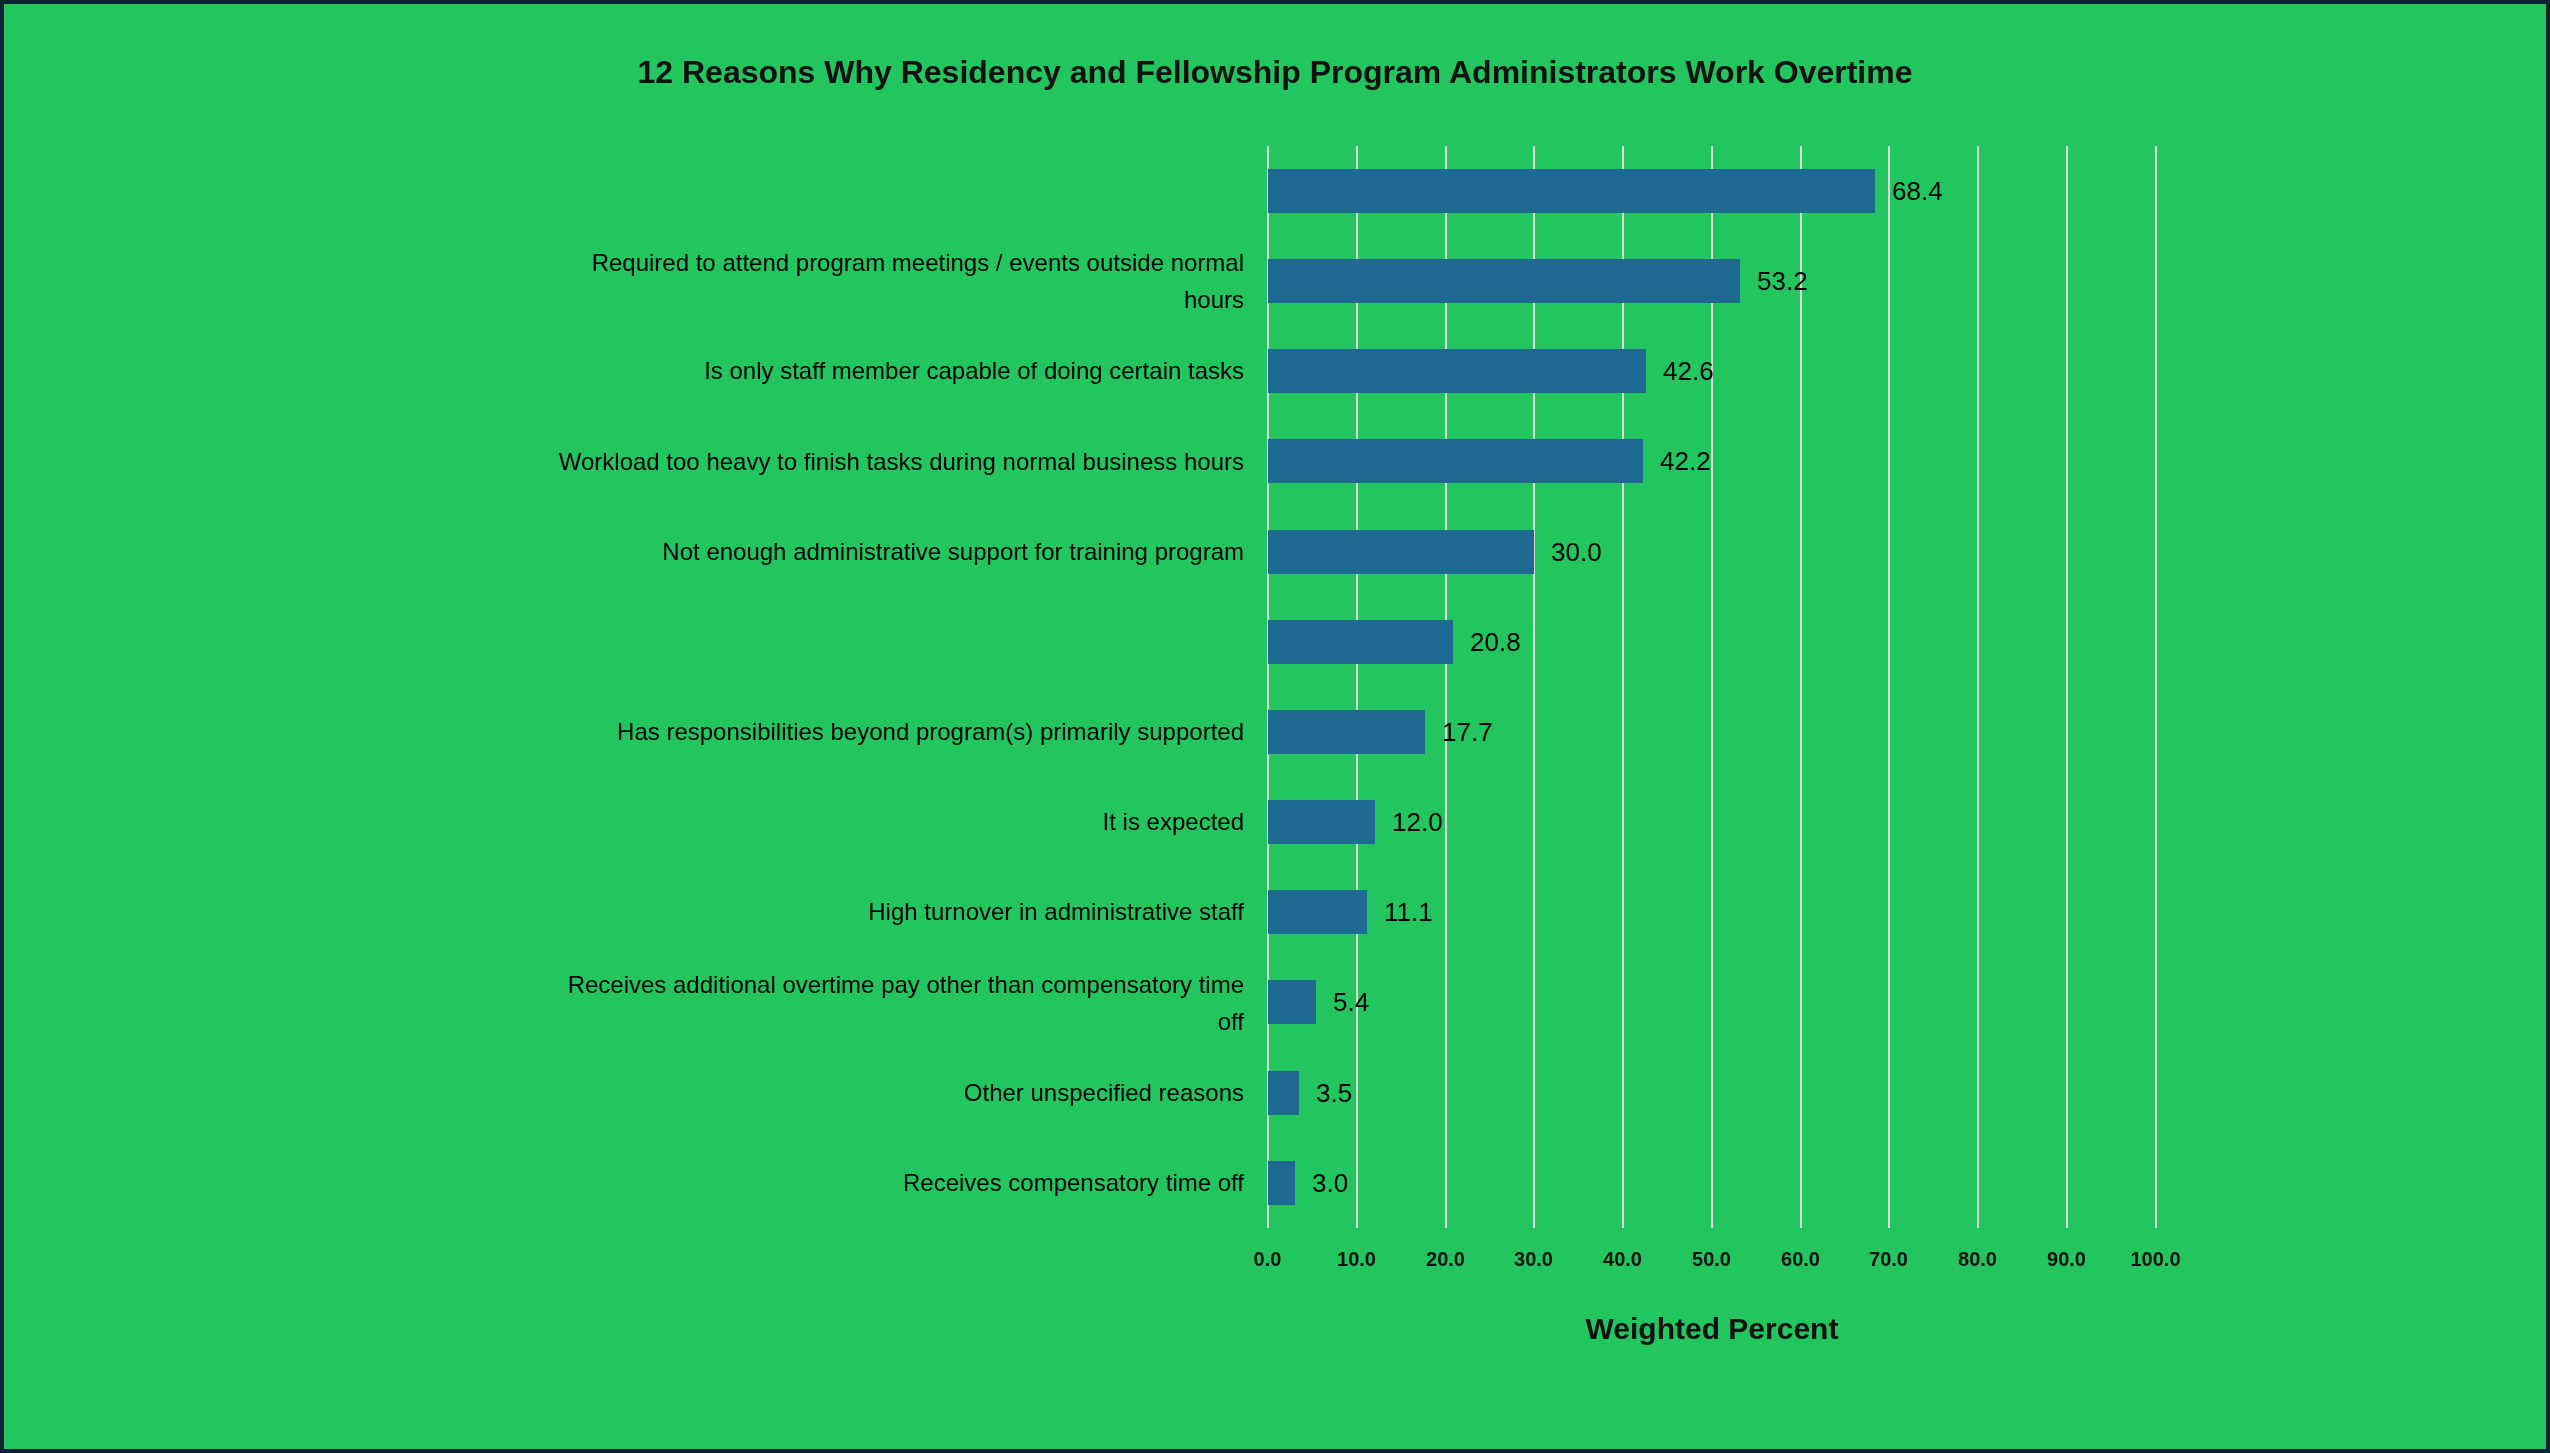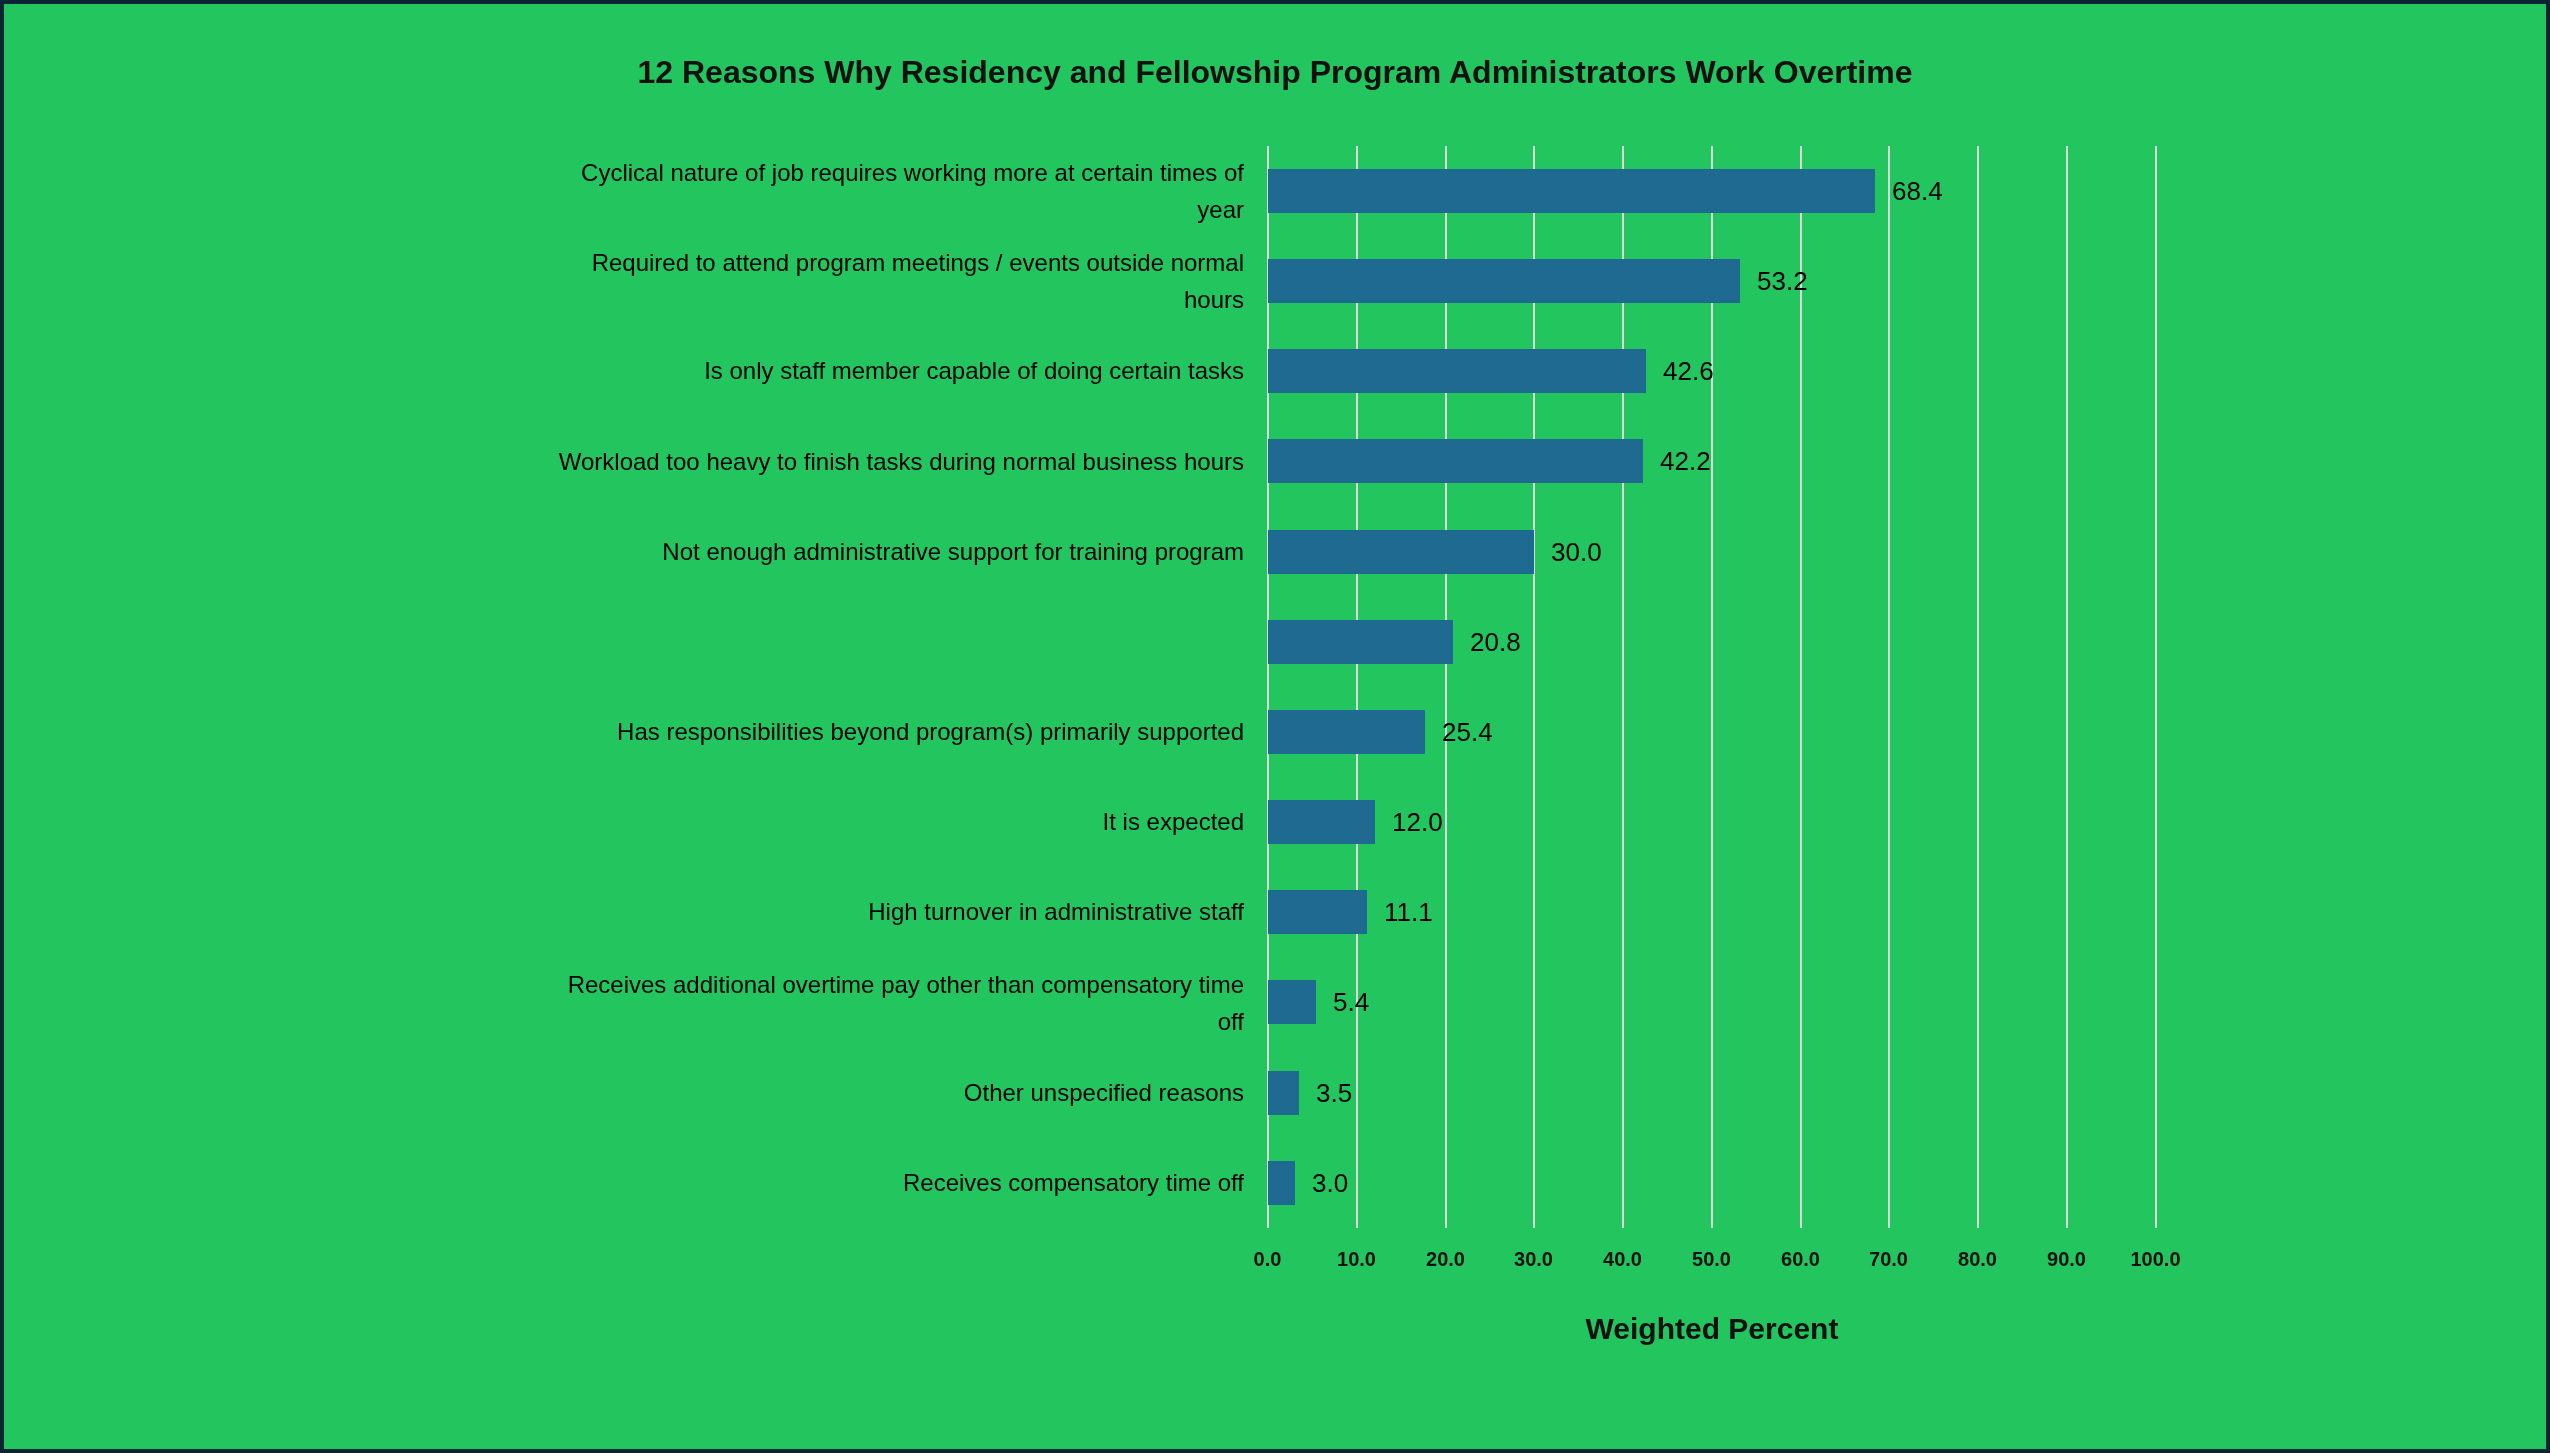--- a/index.html
+++ b/index.html
@@ -105,22 +105,20 @@
     color: #111111;
   }
 </style>
 </head>
 <body>
 
 <div class="frame" id="frame" style="border-color: rgb(10, 36, 51);">
   <div class="chart-title">12 Reasons Why Residency and Fellowship Program Administrators Work Overtime</div>
 
   <div class="labels" id="labels">
-      <div class="category-label" style="top: 0px; height: 90px; color: rgb(0, 0, 0);">Cyclical nature of job requires working more at certain times of
-year</div>
       <div class="category-label" style="top: 90px; height: 90px; color: rgb(0, 0, 0);">Required to attend program meetings / events outside normal
 hours</div>
       <div class="category-label" style="top: 180px; height: 90px; color: rgb(0, 0, 0);">Is only staff member capable of doing certain tasks</div>
       <div class="category-label" style="top: 271px; height: 90px; color: rgb(0, 0, 0);">Workload too heavy to finish tasks during normal business hours</div>
       <div class="category-label" style="top: 361px; height: 90px; color: rgb(0, 0, 0);">Not enough administrative support for training program</div>
       <div class="category-label" style="top: 541px; height: 90px; color: rgb(0, 0, 0);">Has responsibilities beyond program(s) primarily supported</div>
       <div class="category-label" style="top: 631px; height: 90px; color: rgb(0, 0, 0);">It is expected</div>
       <div class="category-label" style="top: 721px; height: 90px; color: rgb(0, 0, 0);">High turnover in administrative staff</div>
       <div class="category-label" style="top: 812px; height: 90px; color: rgb(0, 0, 0);">Receives additional overtime pay other than compensatory time
 off</div>
@@ -146,21 +144,21 @@
       <div class="value-label" style="top: 113px; left: 489px; color: rgb(0, 0, 0);">53.2</div>
       <div class="bar" style="top: 203px; width: 378px; background: rgb(31, 106, 144);"></div>
       <div class="value-label" style="top: 203px; left: 395px; color: rgb(0, 0, 0);">42.6</div>
       <div class="bar" style="top: 293px; width: 375px; background: rgb(31, 106, 144);"></div>
       <div class="value-label" style="top: 293px; left: 392px; color: rgb(0, 0, 0);">42.2</div>
       <div class="bar" style="top: 384px; width: 266px; background: rgb(31, 106, 144);"></div>
       <div class="value-label" style="top: 384px; left: 283px; color: rgb(0, 0, 0);">30.0</div>
       <div class="bar" style="top: 474px; width: 185px; background: rgb(31, 106, 144);"></div>
       <div class="value-label" style="top: 474px; left: 202px; color: rgb(0, 0, 0);">20.8</div>
       <div class="bar" style="top: 564px; width: 157px; background: rgb(31, 106, 144);"></div>
-      <div class="value-label" style="top: 564px; left: 174px; color: rgb(0, 0, 0);">25.4</div>
+      <div class="value-label" style="top: 564px; left: 174px; color: rgb(0, 0, 0);">17.7</div>
       <div class="bar" style="top: 654px; width: 107px; background: rgb(31, 106, 144);"></div>
       <div class="value-label" style="top: 654px; left: 124px; color: rgb(0, 0, 0);">12.0</div>
       <div class="bar" style="top: 744px; width: 99px; background: rgb(31, 106, 144);"></div>
       <div class="value-label" style="top: 744px; left: 116px; color: rgb(0, 0, 0);">11.1</div>
       <div class="bar" style="top: 834px; width: 48px; background: rgb(31, 106, 144);"></div>
       <div class="value-label" style="top: 834px; left: 65px; color: rgb(0, 0, 0);">5.4</div>
       <div class="bar" style="top: 925px; width: 31px; background: rgb(31, 106, 144);"></div>
       <div class="value-label" style="top: 925px; left: 48px; color: rgb(0, 0, 0);">3.5</div>
       <div class="bar" style="top: 1015px; width: 27px; background: rgb(31, 106, 144);"></div>
       <div class="value-label" style="top: 1015px; left: 44px; color: rgb(0, 0, 0);">3.0</div>

